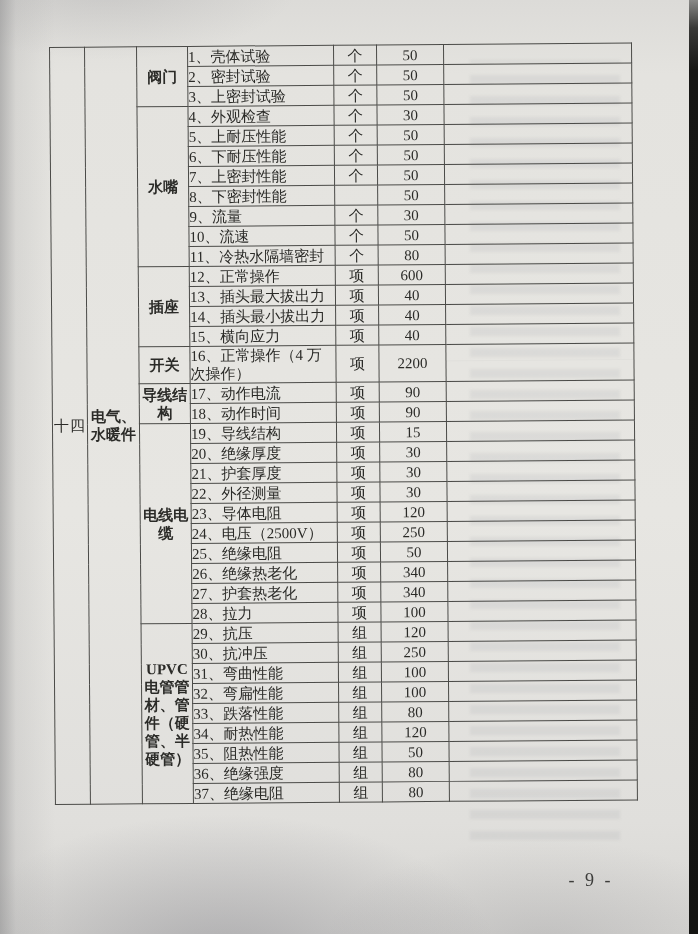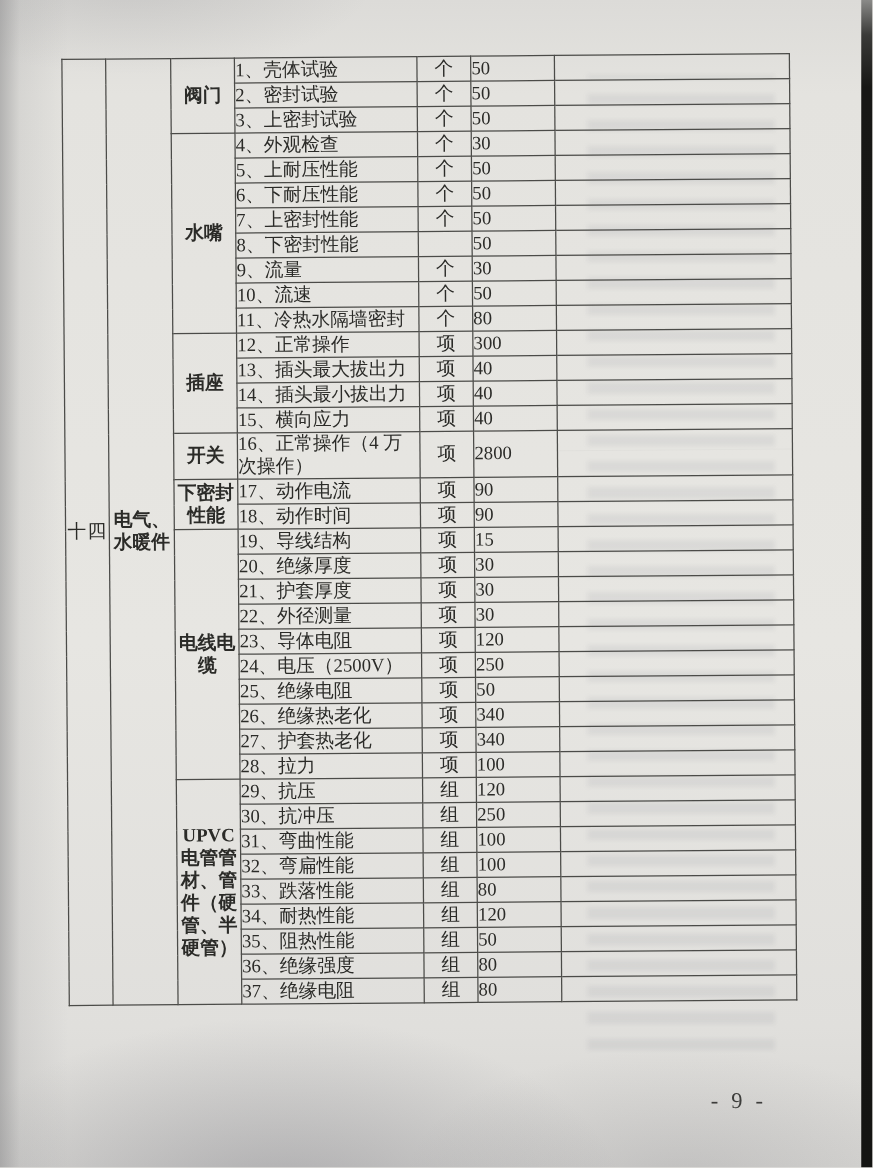--- a/index.html
+++ b/index.html
@@ -41,21 +41,21 @@
     padding:0;
     vertical-align:middle;
     overflow:hidden;
   }
   table.doc tr{height:20px;}
   td.col-index{text-align:center;padding:0 7px;font-size:16px;letter-spacing:1px;}
   td.col-category{text-align:center;padding:0 3px;font-weight:bold;line-height:1.5;}
   td.col-group{text-align:center;padding:0 3px;font-weight:bold;line-height:1.3;}
   td.col-item{text-align:left;padding:1px 4px 1px 9px;}
   td.col-unit{text-align:center;}
-  td.col-value{text-align:left;}
+  td.col-value{text-align:center;}
   td.col-extra{
     background:repeating-linear-gradient(0deg, rgba(130,133,140,0.06) 0 1px, rgba(0,0,0,0) 1px 20px);
   }
   .page-number{
     position:absolute;left:556px;top:870px;width:70px;
     text-align:center;font-size:18px;color:#3d3d3b;letter-spacing:3px;
   }
 </style>
 </head>
 <body>
@@ -143,21 +143,21 @@
           <tr>
             <td class="col-item">11、冷热水隔墙密封</td>
             <td class="col-unit">个</td>
             <td class="col-value">80</td>
             <td class="col-extra"></td>
           </tr>
           <tr>
             <td class="col-group" rowspan="4">插座</td>
             <td class="col-item">12、正常操作</td>
             <td class="col-unit">项</td>
-            <td class="col-value">300</td>
+            <td class="col-value">600</td>
             <td class="col-extra"></td>
           </tr>
           <tr>
             <td class="col-item">13、插头最大拔出力</td>
             <td class="col-unit">项</td>
             <td class="col-value">40</td>
             <td class="col-extra"></td>
           </tr>
           <tr>
             <td class="col-item">14、插头最小拔出力</td>
@@ -168,25 +168,25 @@
           <tr>
             <td class="col-item">15、横向应力</td>
             <td class="col-unit">项</td>
             <td class="col-value">40</td>
             <td class="col-extra"></td>
           </tr>
           <tr>
             <td class="col-group">开关</td>
             <td class="col-item">16、正常操作（4 万次操作）</td>
             <td class="col-unit">项</td>
-            <td class="col-value">2800</td>
-            <td class="col-extra"></td>
-          </tr>
-          <tr>
-            <td class="col-group" rowspan="2">下密封性能</td>
+            <td class="col-value">2200</td>
+            <td class="col-extra"></td>
+          </tr>
+          <tr>
+            <td class="col-group" rowspan="2">导线结构</td>
             <td class="col-item">17、动作电流</td>
             <td class="col-unit">项</td>
             <td class="col-value">90</td>
             <td class="col-extra"></td>
           </tr>
           <tr>
             <td class="col-item">18、动作时间</td>
             <td class="col-unit">项</td>
             <td class="col-value">90</td>
             <td class="col-extra"></td>

